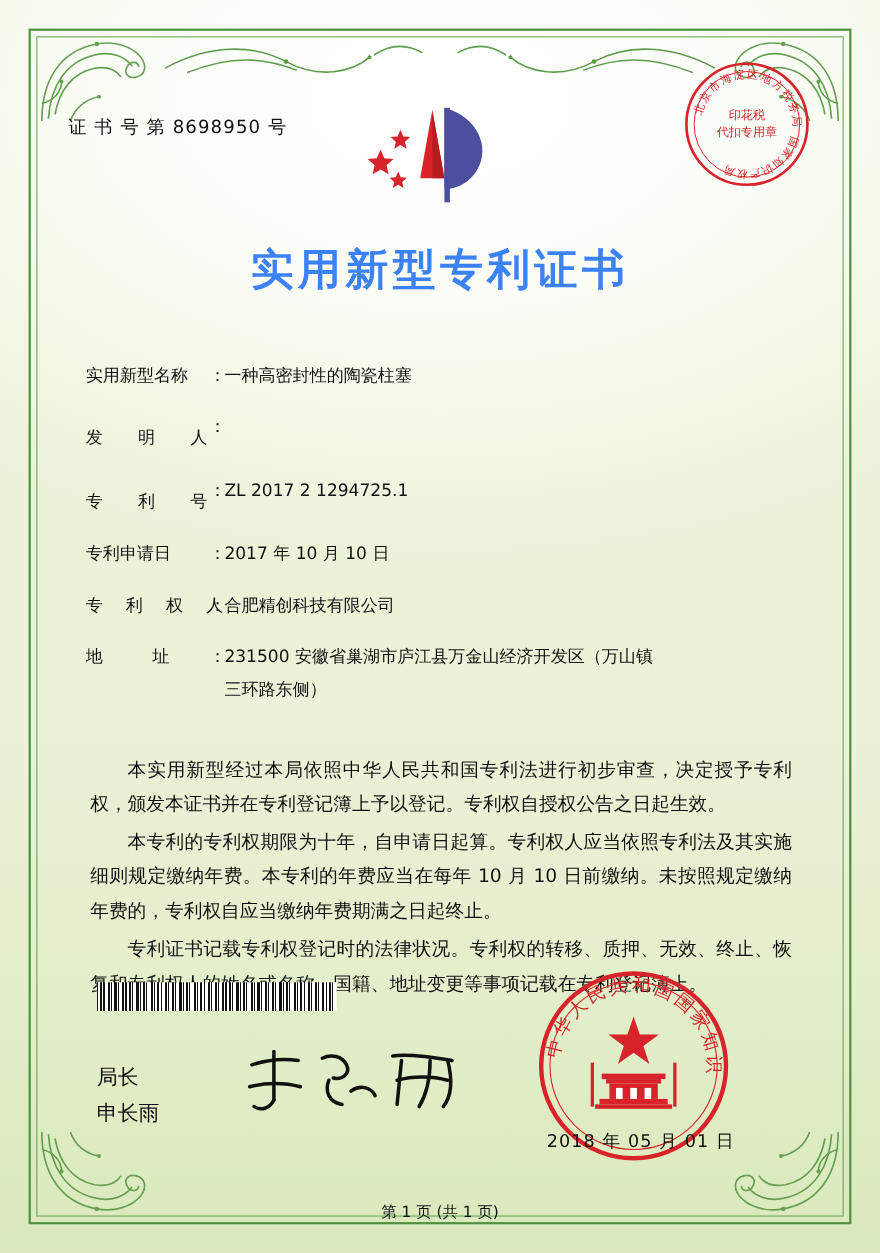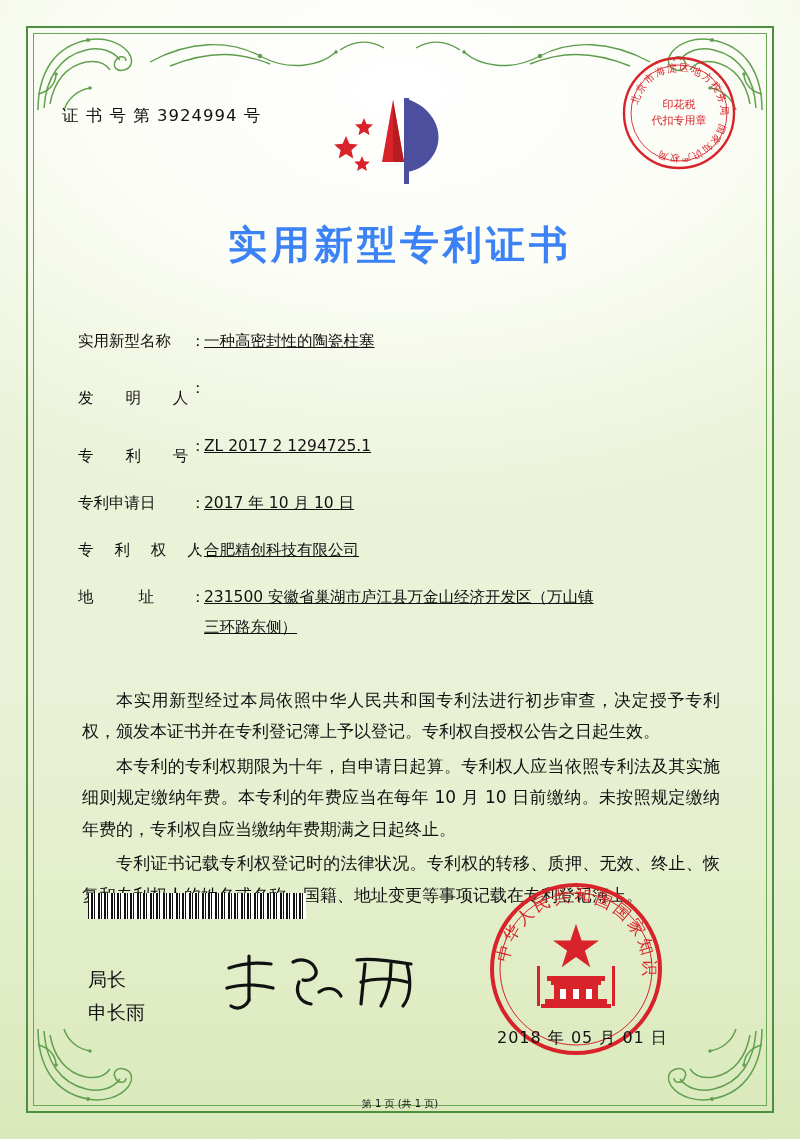--- a/index.html
+++ b/index.html
@@ -117,21 +117,21 @@
   .flabel {
     width: 112px;
     flex: 0 0 112px;
     letter-spacing: 0px;
     white-space: nowrap;
   }
   .flabel.sp  { letter-spacing: 8px; }
   .flabel.sp2 { letter-spacing: 13.5px; margin-top: 10px; }
   .flabel.sp3 { letter-spacing: 20px; }
   .fsep { width: 14px; flex: 0 0 14px; }
-  .fvalue { flex: 1 1 auto; text-decoration: underline; }
+  .fvalue { flex: 1 1 auto; }
   .fvalue .line2 { display:block; margin-top: 6px; }
 
   .pubrow {
     position: absolute;
     left: 78px; top: 648px;
     width: 660px;
     font-size: 15.5px;
     color: #111;
     display: flex;
   }
@@ -191,21 +191,21 @@
     left: 497px; top: 1028px;
     font-size: 16px;
     color: #111;
     letter-spacing: 1px;
   }
 
   .footer {
     position: absolute;
     left: 0; right: 0; bottom: 28px;
     text-align: center;
-    font-size: 10px;
+    font-size: 14px;
     color: #111;
   }
 </style>
 </head>
 <body>
 
 <div class="page">
 
   <div class="bg-wash"></div>
   <div class="bg-wash2"></div>
@@ -294,21 +294,21 @@
         <path d="M30 76 C 34 64, 44 56, 56 54"></path>
       </g>
       <g fill="#5d9c4a">
         <circle cx="54" cy="6" r="2"></circle>
           <circle cx="22" cy="40" r="1.8"></circle>
           <circle cx="56" cy="54" r="1.8"></circle>
       </g>
     </svg>
   </div>
 
-  <div class="cert-no">证 书 号 第 3924994 号</div>
+  <div class="cert-no">证 书 号 第 8698950 号</div>
 
   <div class="logo">
     <svg width="130" height="105" viewBox="0 0 130 105">
 
       <g fill="#d8232a">
         <polygon points="16,46 19.4,53.8 27.8,54.6 21.4,60.2 23.3,68.5 16,64.1 8.7,68.5 10.6,60.2 4.2,54.6 12.6,53.8"></polygon>
         <polygon points="34,28 36.6,34 43,34.6 38.1,38.9 39.6,45.2 34,41.8 28.4,45.2 29.9,38.9 25,34.6 31.4,34"></polygon>
         <polygon points="32,66 34.2,71.2 39.8,71.7 35.6,75.4 36.9,80.9 32,78 27.1,80.9 28.4,75.4 24.2,71.7 29.8,71.2"></polygon>
       </g>
 

